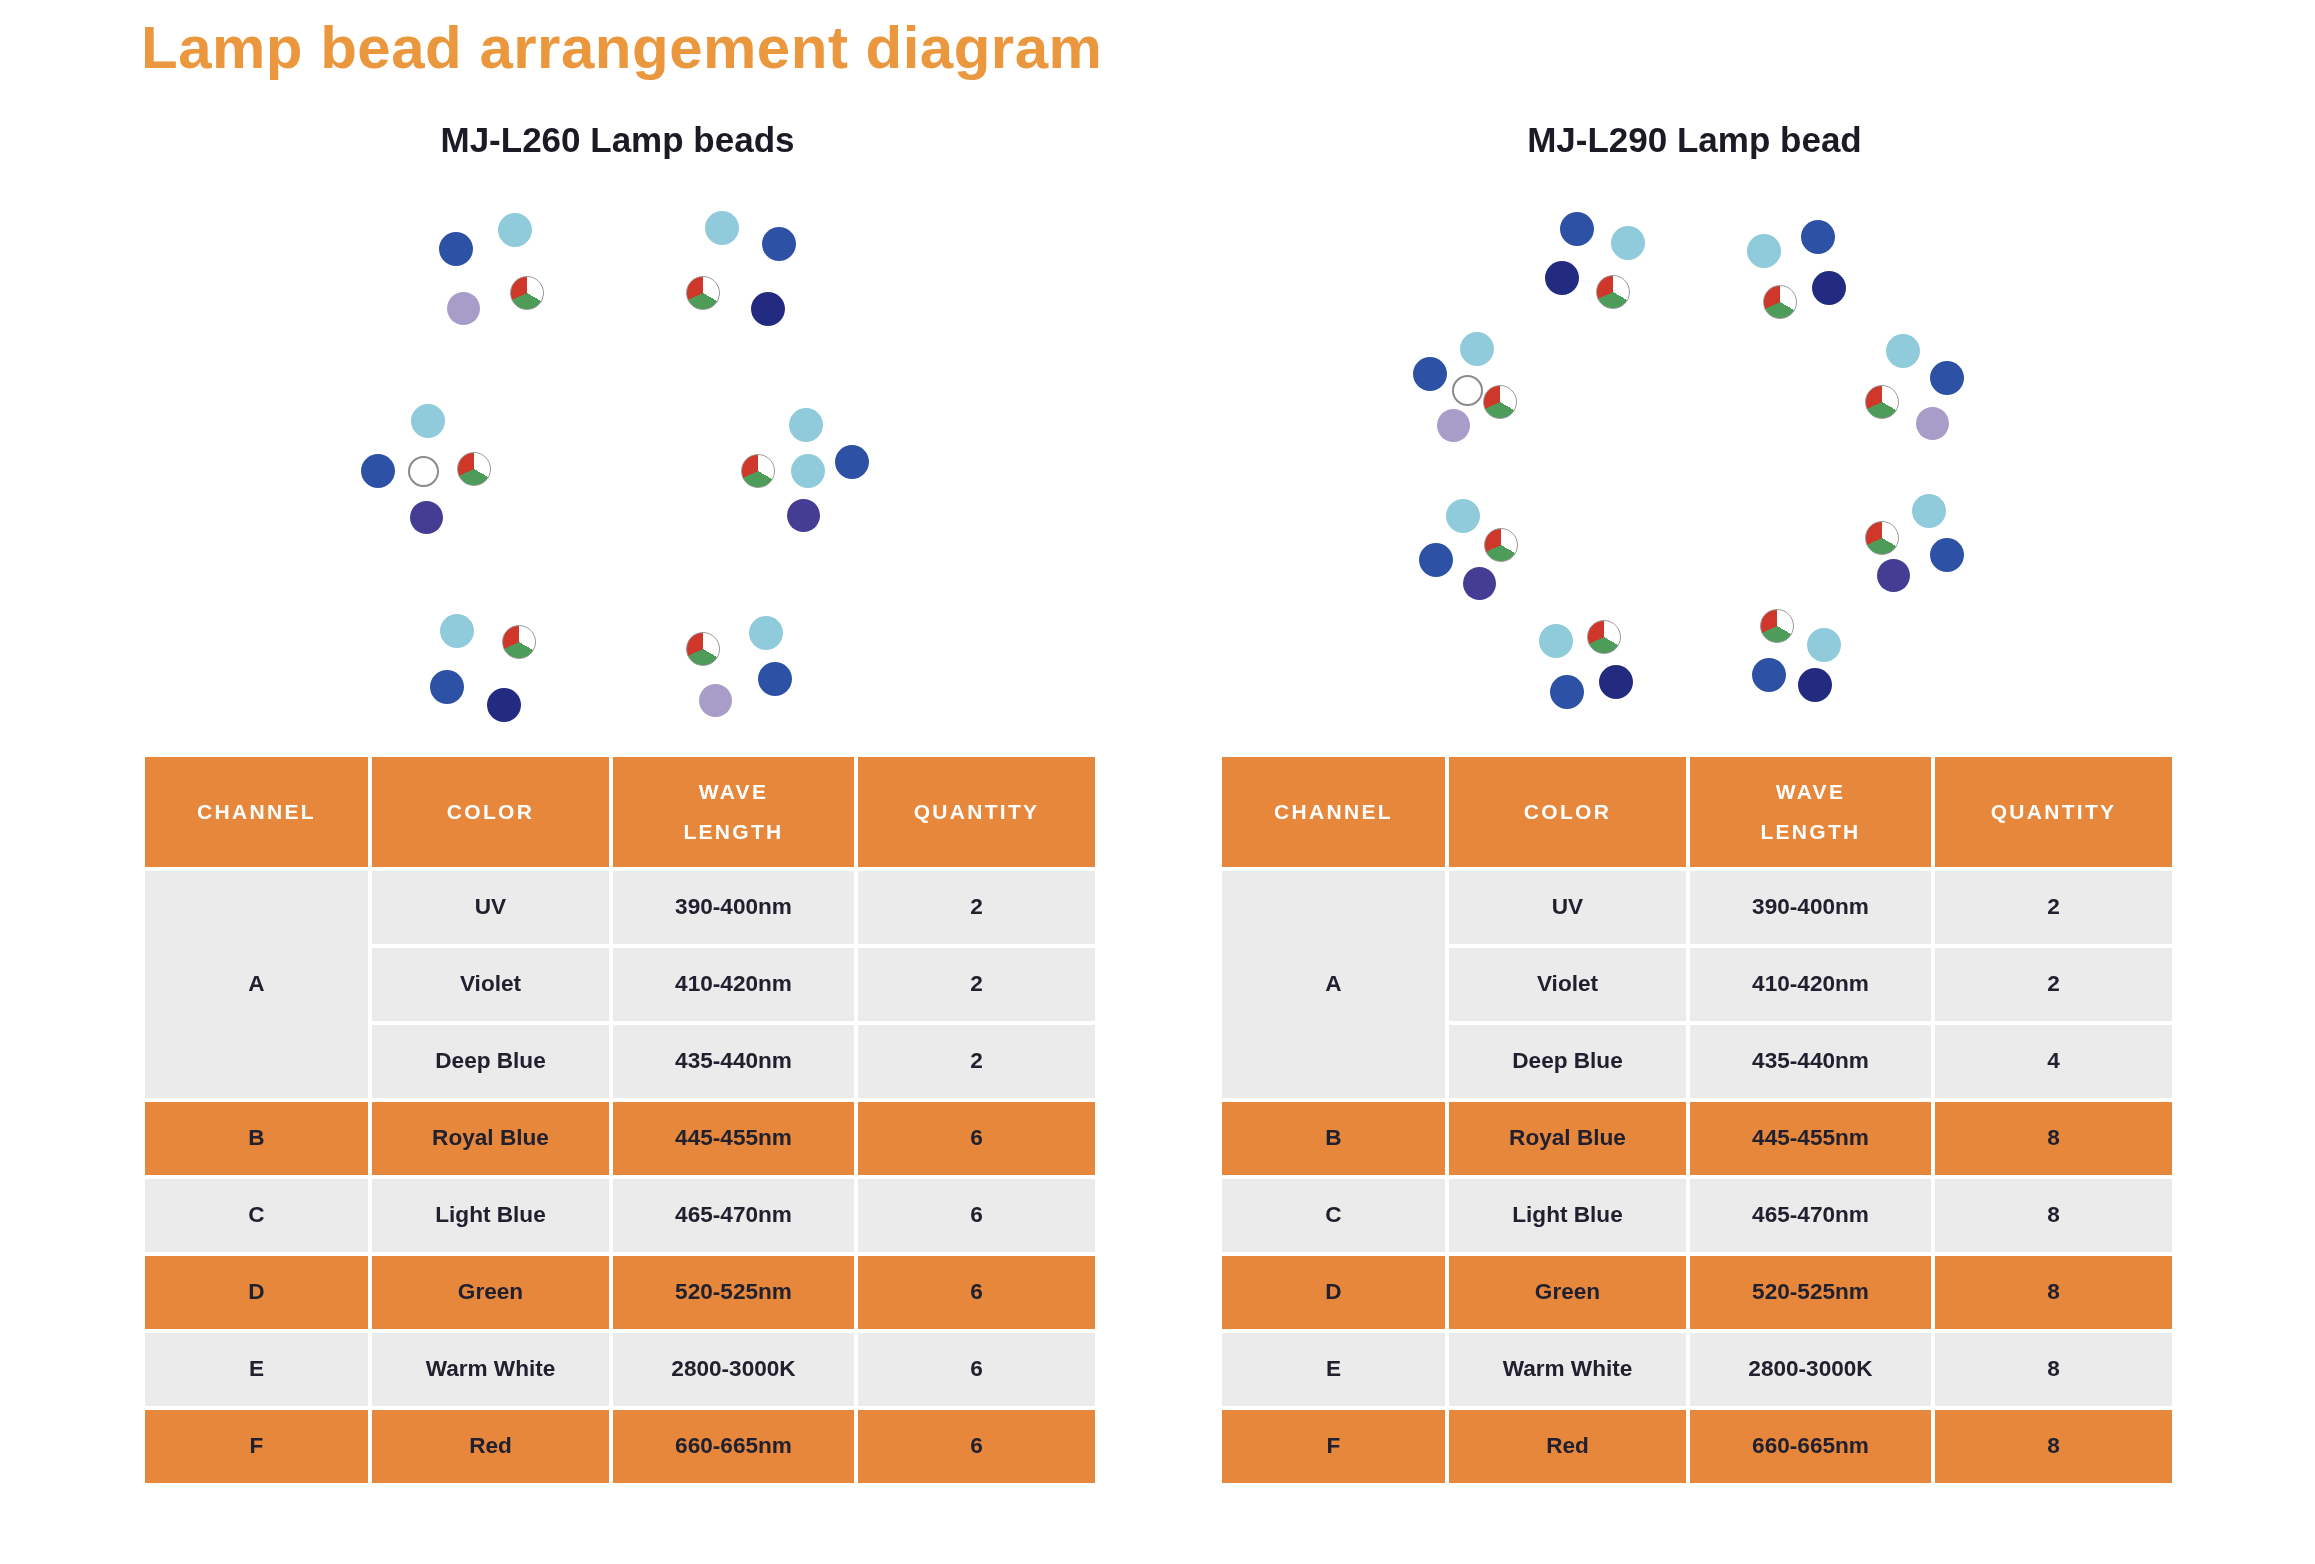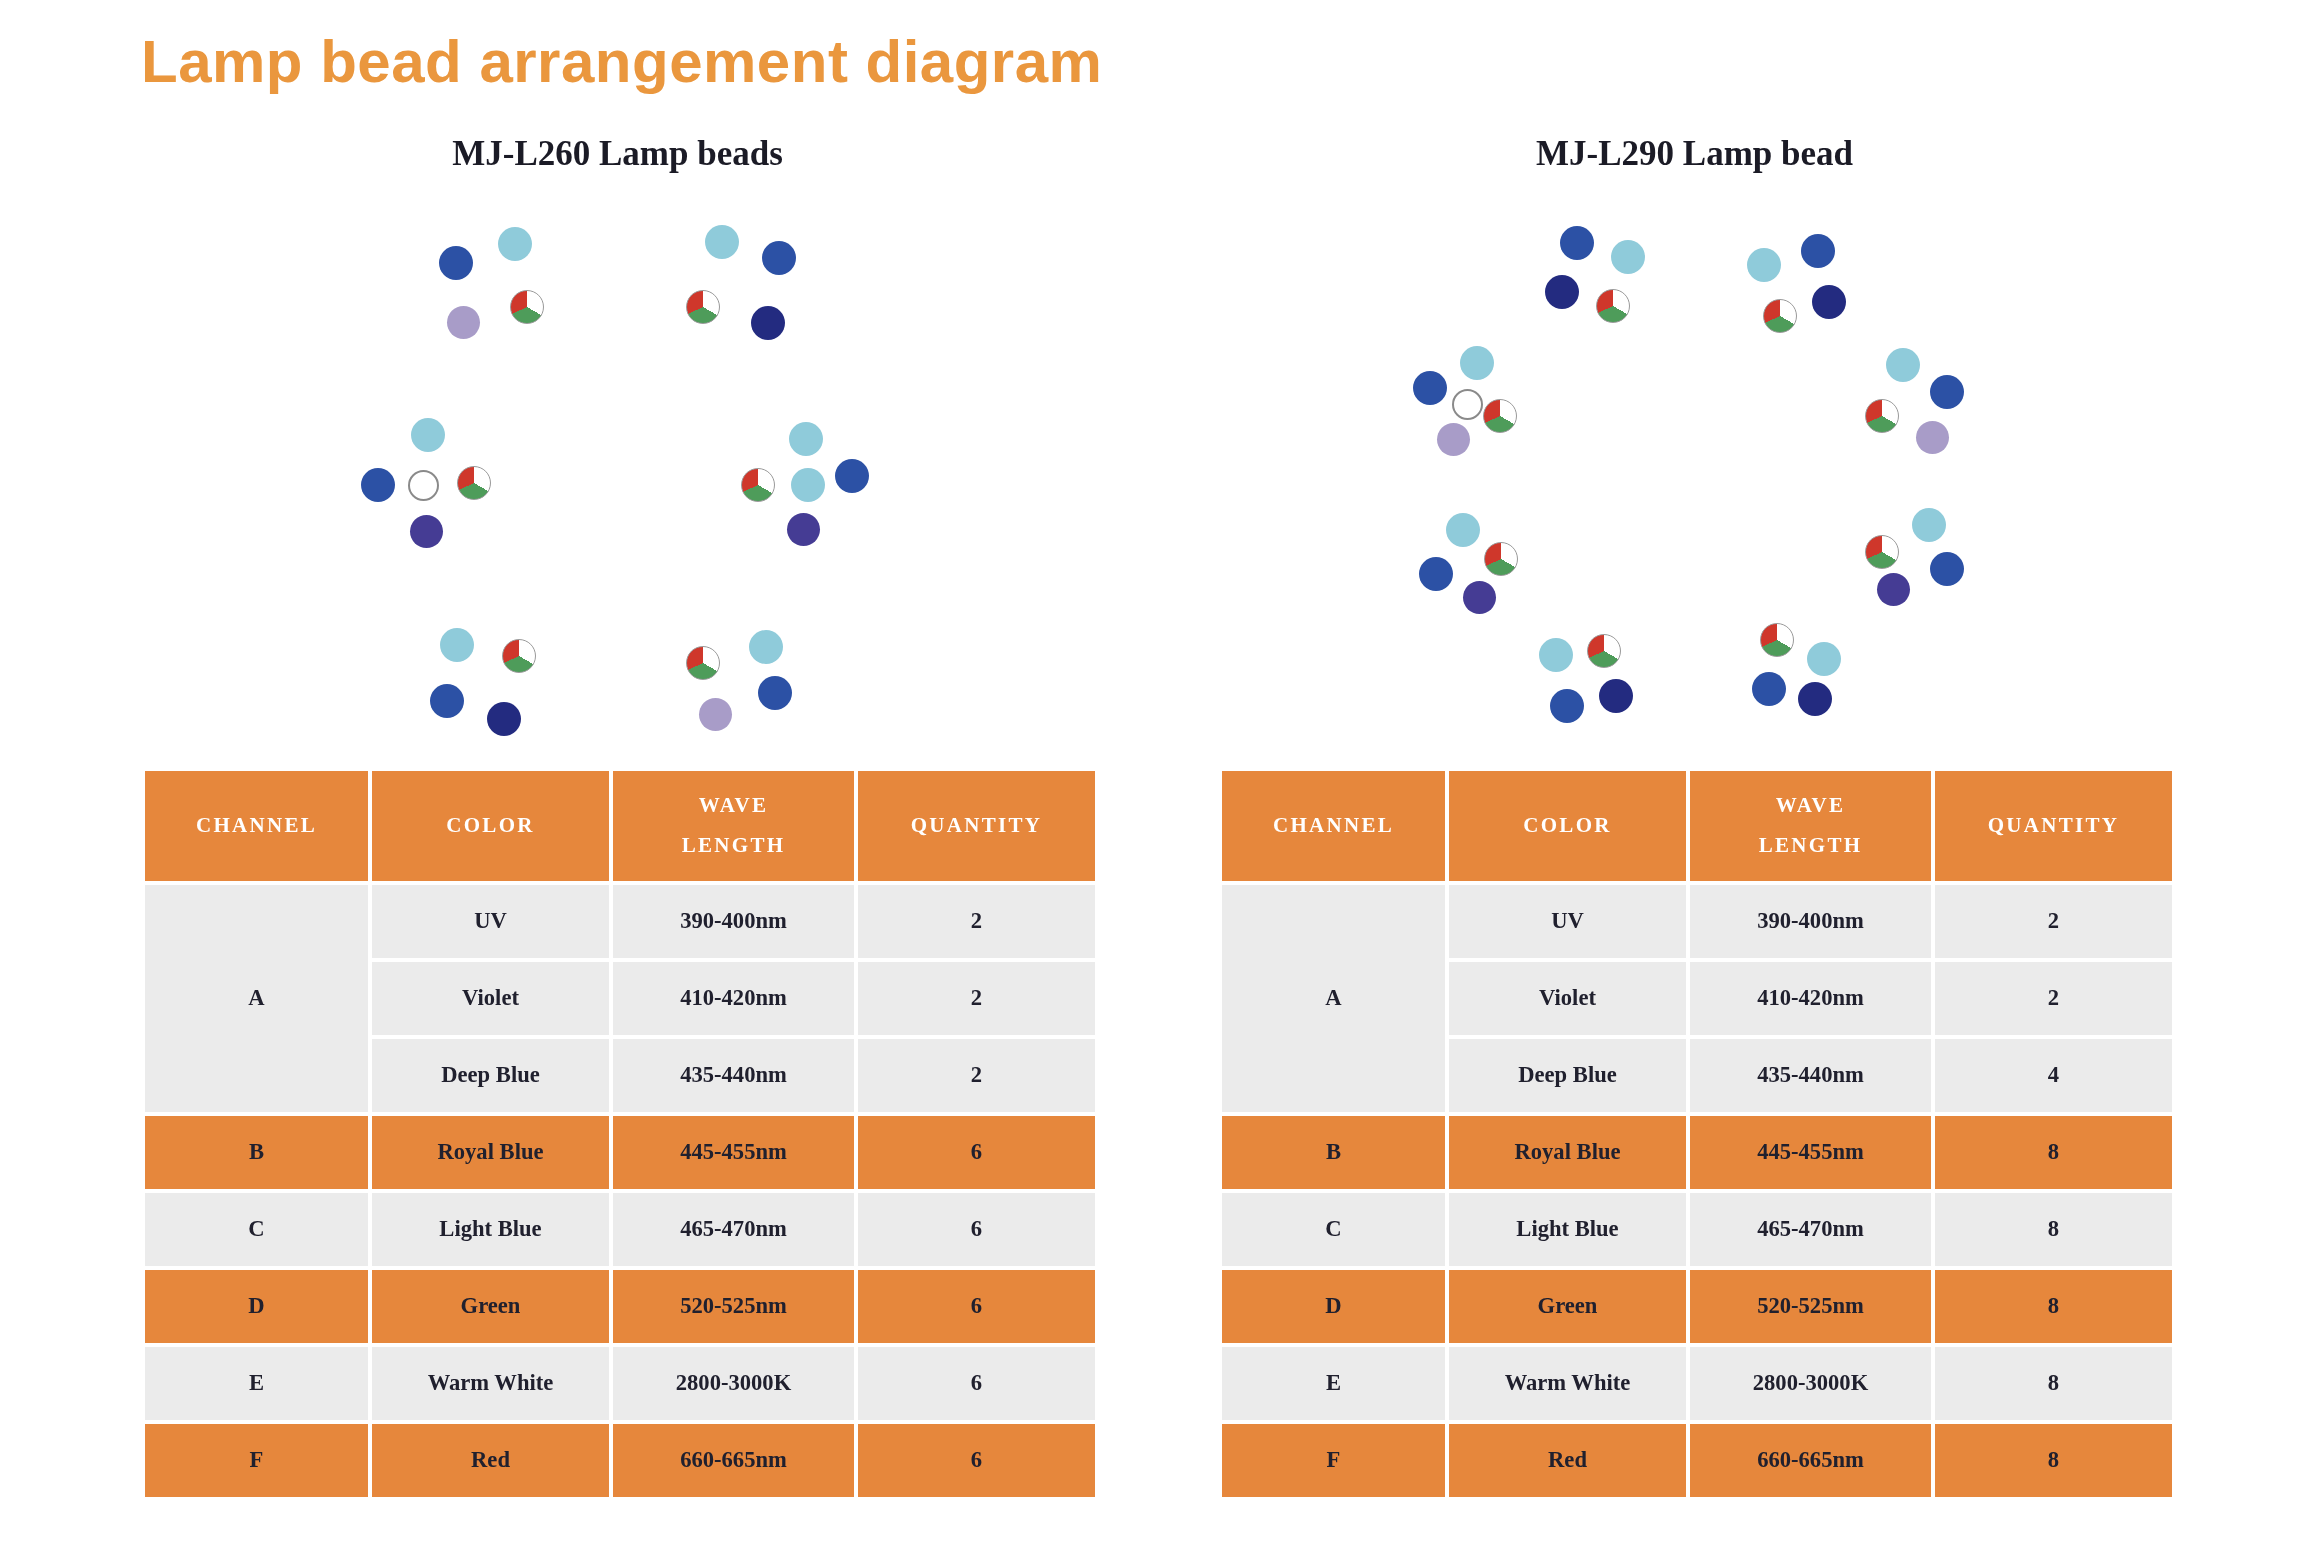--- a/index.html
+++ b/index.html
@@ -4,30 +4,30 @@
 <style>
   * { margin: 0; padding: 0; box-sizing: border-box; }
   html, body { background: #ffffff; }
   body {
     width: 2316px;
     height: 1565px;
     position: relative;
     overflow: hidden;
     font-family: "Liberation Sans", sans-serif;
   }
-  .page { padding: 27px 0 0 141px; }
+  .page { padding: 13px 0 0 141px; }
 
   .page-title {
     font-size: 60px;
     font-weight: bold;
     color: #EA973E;
     letter-spacing: 0.5px;
   }
 
-  .columns { display: flex; margin-top: 36px; font-family: Liberation Serif, serif; }
+  .columns { display: flex; margin-top: 36px; }
   .col { width: 953px; }
   .col + .col { margin-left: 124px; }
 
   .section-title {
     text-align: center;
     font-size: 35px;
     font-weight: bold;
     color: #1B1B26;
     height: 43px;
     line-height: 43px;

